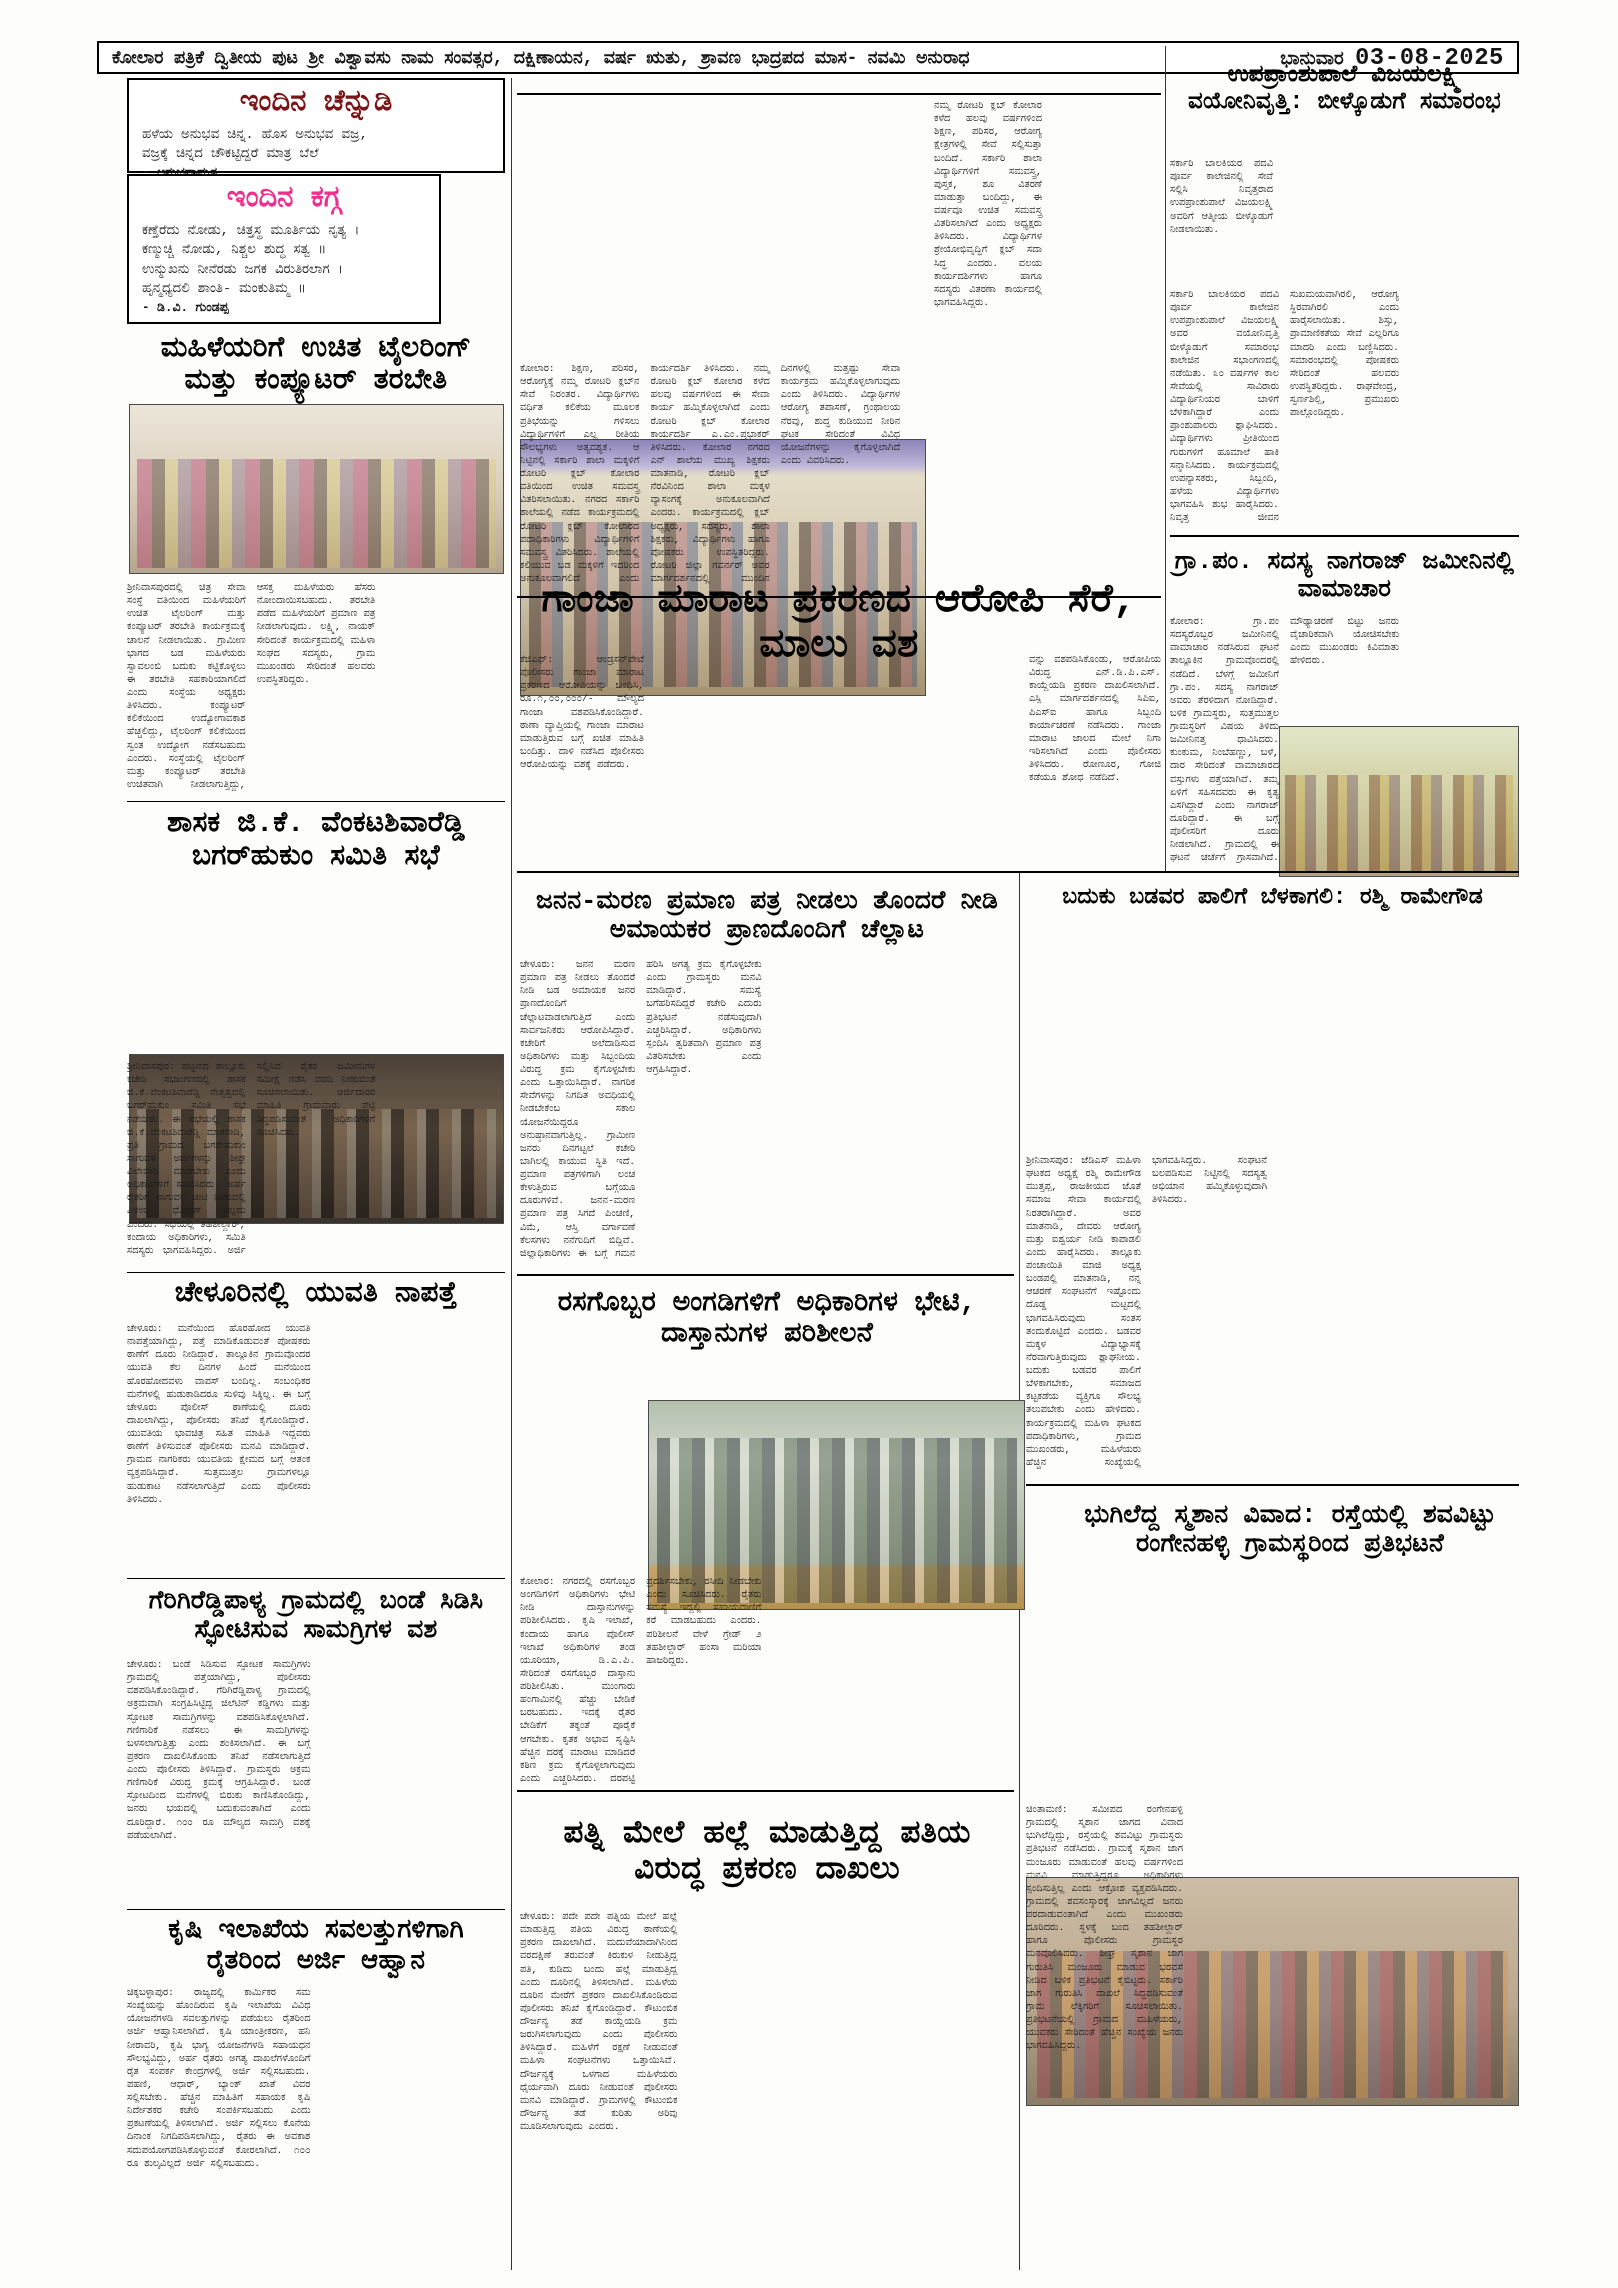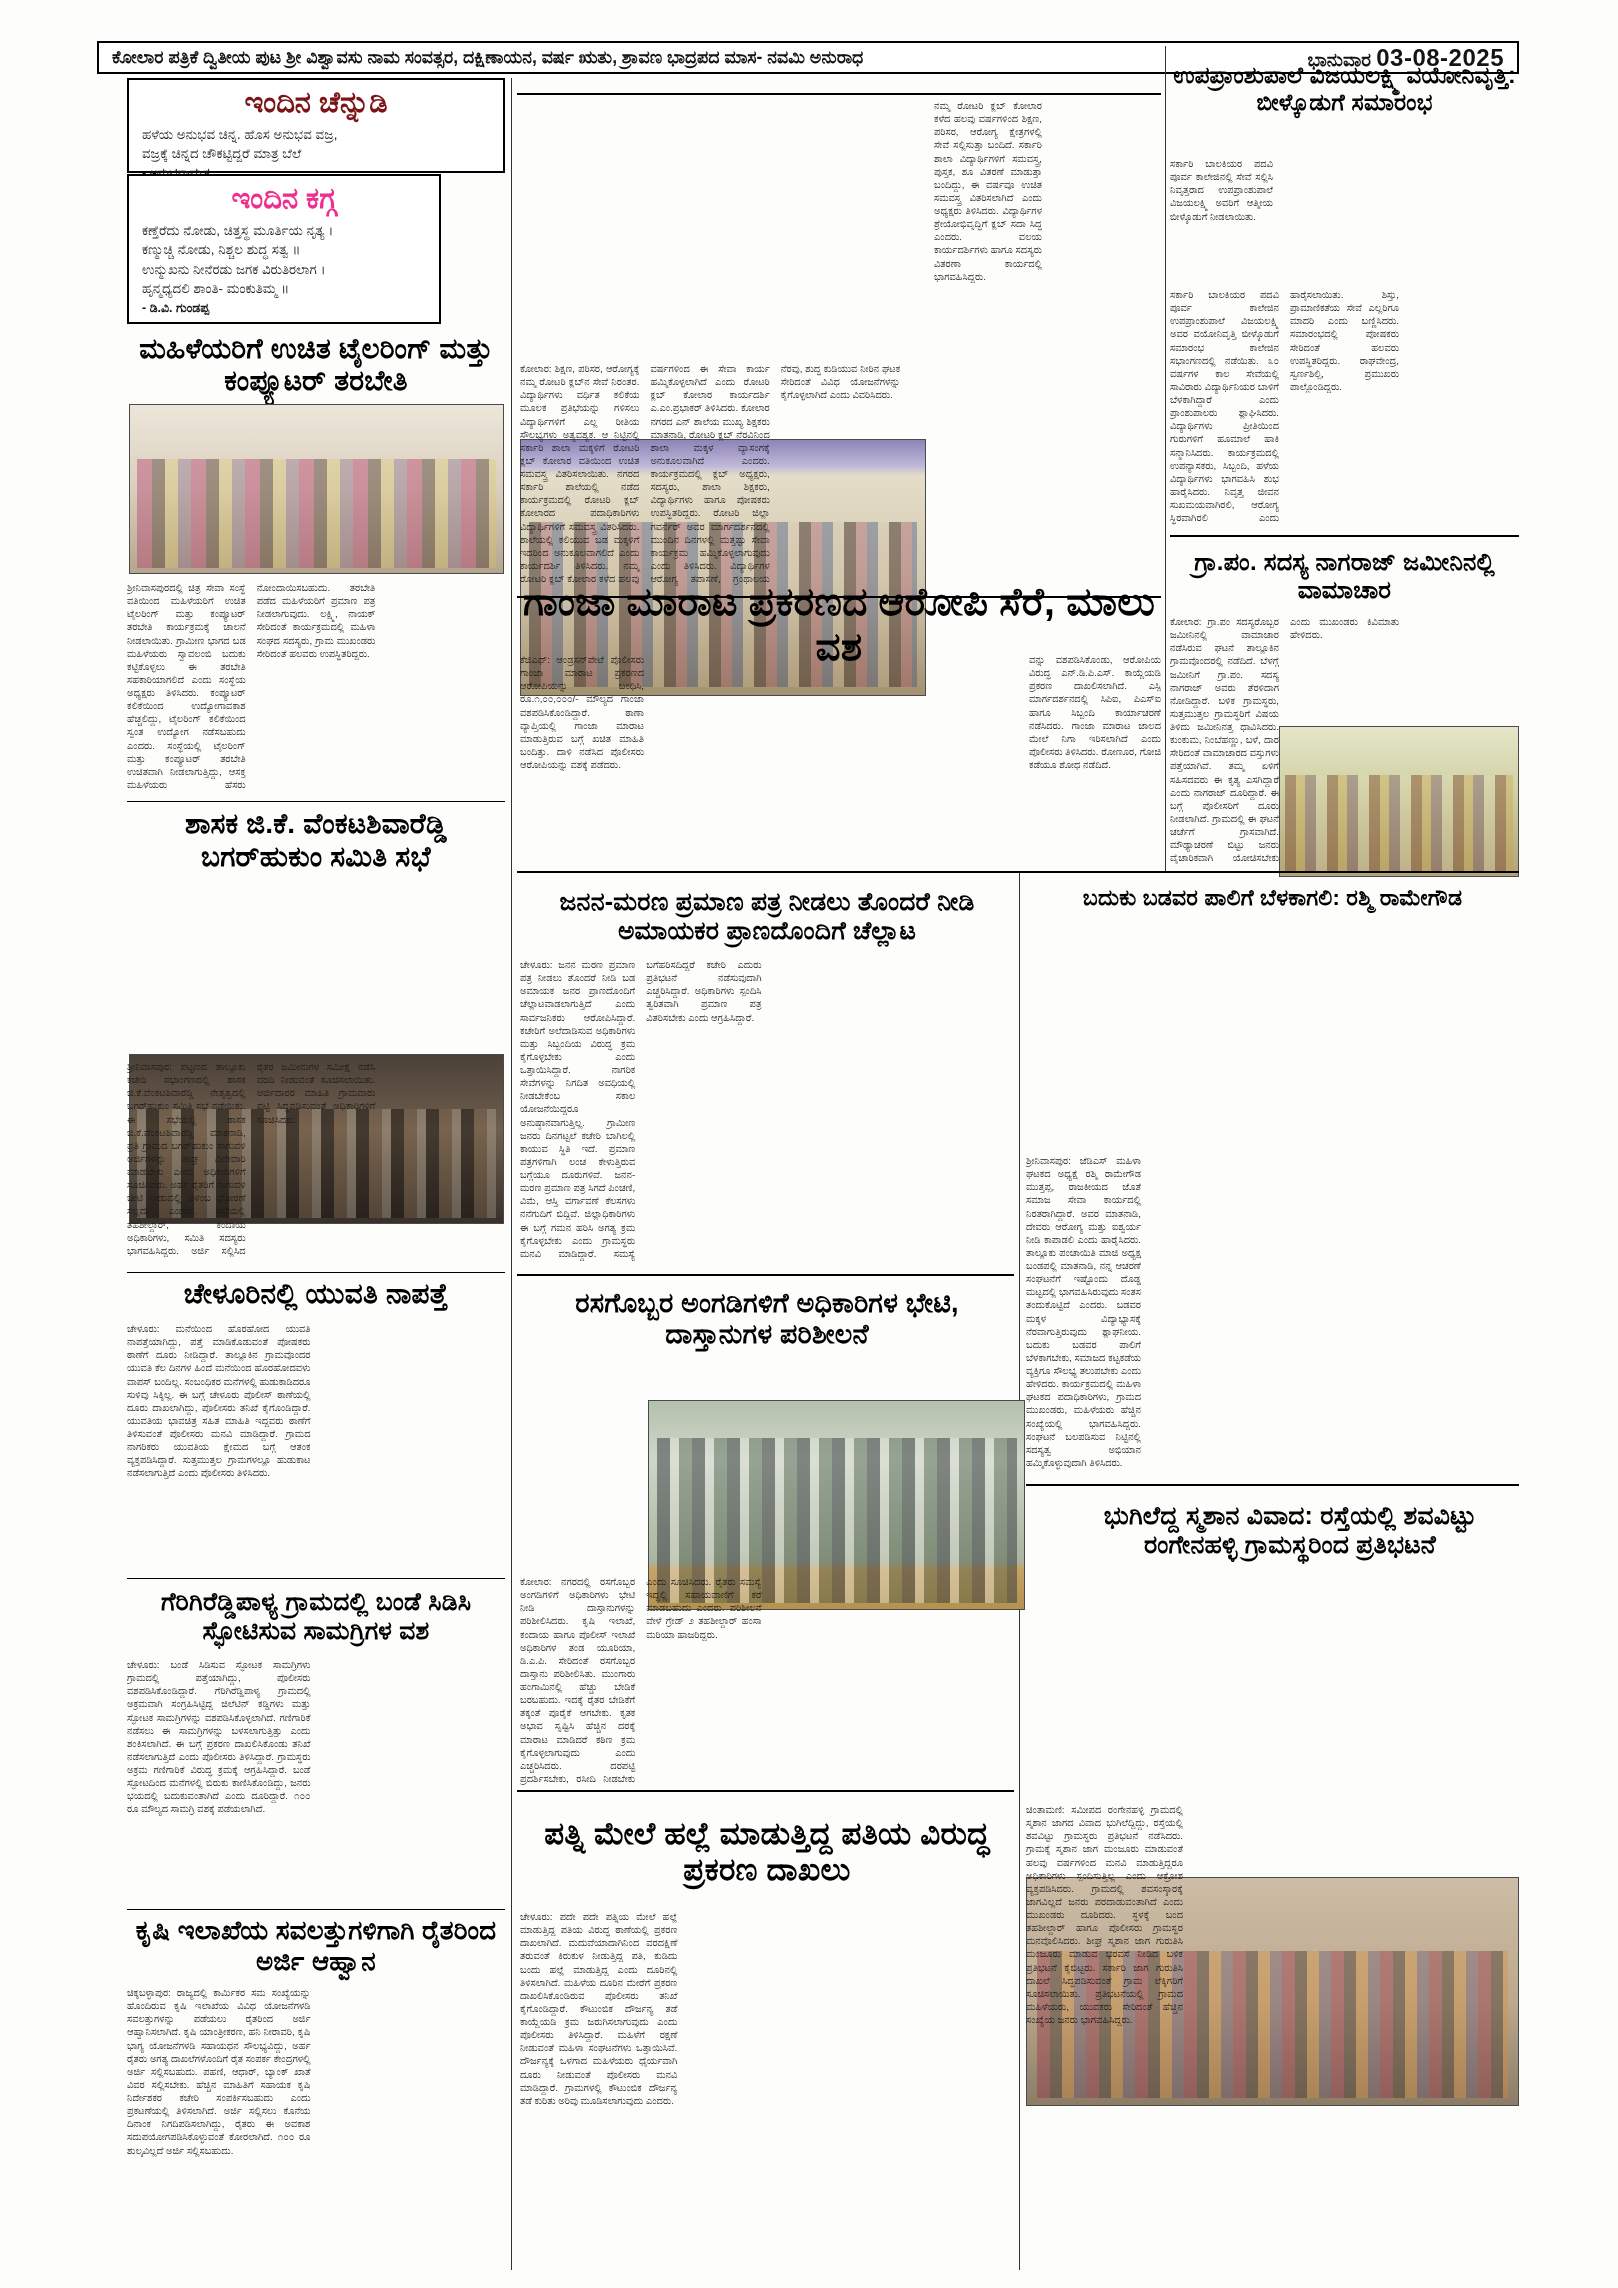--- a/index.html
+++ b/index.html
@@ -1,17 +1,17 @@
 <!DOCTYPE html>
 <html style="font-size:14.8px"><head>
 <meta charset="utf-8">
 <style>
   html,body{margin:0;padding:0;background:#d8d8d8;}
   .sheet{position:relative;width:1619px;height:2289px;background:#fdfdfc;margin:0 auto;
-         font-family:Liberation Sans, sans-serif;color:#141414;overflow:hidden;}
+         font-family:Liberation Mono, monospace;color:#141414;overflow:hidden;}
   .abs{position:absolute;box-sizing:border-box;}
   
   .masthead{border:2.8px solid #000;display:flex;align-items:center;justify-content:space-between;
             padding:0 13px;font-weight:bold;font-size:17.5px;background:#fff;}
   .masthead .date-part{font-size:18.5px;white-space:nowrap;}
   .masthead .date-num{font-size:24px;font-weight:900;letter-spacing:0.5px;}
   
   .qbox{border:2.8px solid #000;background:#fff;padding:5.5px 13px 3.7px;text-align:center;}
   .qbox .qtitle{font-weight:900;font-size:29px;line-height:1.1;margin:1.8px 0 5.5px;}
   .qbox .qline{font-size:13.4px;line-height:1.45;text-align:left;color:#222;}

